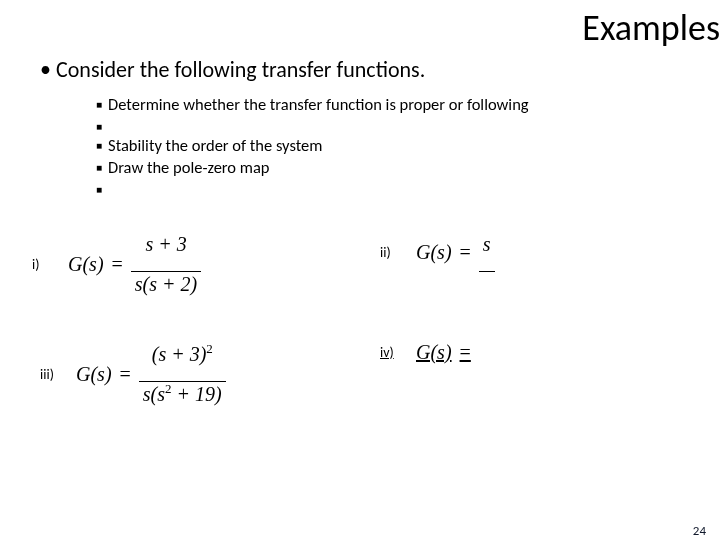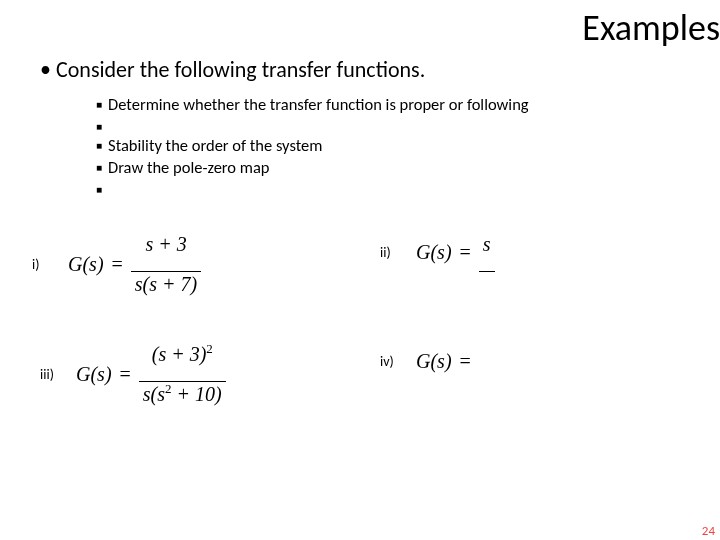--- a/index.html
+++ b/index.html
@@ -95,24 +95,24 @@
     line-height: 0;
     font-style: normal;
   }
   .eq {
     display: inline-flex;
     align-items: center;
     gap: 8px;
   }
   .pagenum {
     position: absolute;
-    right: 5px;
+    right: 14px;
     bottom: 8px;
     font-size: 13px;
-    color: #ef4444;
+    color: #0f172a;
   }
 </style>
 </head>
 <body>
 
 <div class="slide">
 
   <div class="title">Examples</div>
 
   <div class="bullet-main">
@@ -142,21 +142,21 @@
 
   <div class="eq-area">
 
     <div class="cell" style="left:32px; top:0px;">
       <span class="lbl">i)</span>
       <span class="eq gs">
         <span>G(s)</span>
         <span class="up">=</span>
         <span class="frac">
           <span class="num"><span>s + 3</span></span>
-          <span class="den"><span>s(s + 7)</span></span>
+          <span class="den"><span>s(s + 2)</span></span>
         </span>
       </span>
     </div>
 
     <div class="cell" style="left:380px; top:0px;">
       <span class="lbl">ii)</span>
       <span class="eq gs">
         <span>G(s)</span>
         <span class="up">=</span>
         <span class="frac">
@@ -165,26 +165,26 @@
       </span>
     </div>
 
     <div class="cell" style="left:40px; top:110px;">
       <span class="lbl">iii)</span>
       <span class="eq gs">
         <span>G(s)</span>
         <span class="up">=</span>
         <span class="frac">
           <span class="num"><span>(s + 3)</span><sup>2</sup></span>
-          <span class="den"><span>s(s</span><sup>2</sup><span> + 10)</span></span>
+          <span class="den"><span>s(s</span><sup>2</sup><span> + 19)</span></span>
         </span>
       </span>
     </div>
 
-    <div class="cell" style="left:380px; top:117px;">
+    <div class="cell" style="left:380px; top:108px;text-decoration:underline;">
       <span class="lbl">iv)</span>
       <span class="eq gs">
         <span>G(s)</span>
         <span class="up">=</span>
       </span>
     </div>
 
   </div>
 
   <div class="pagenum">24</div>

